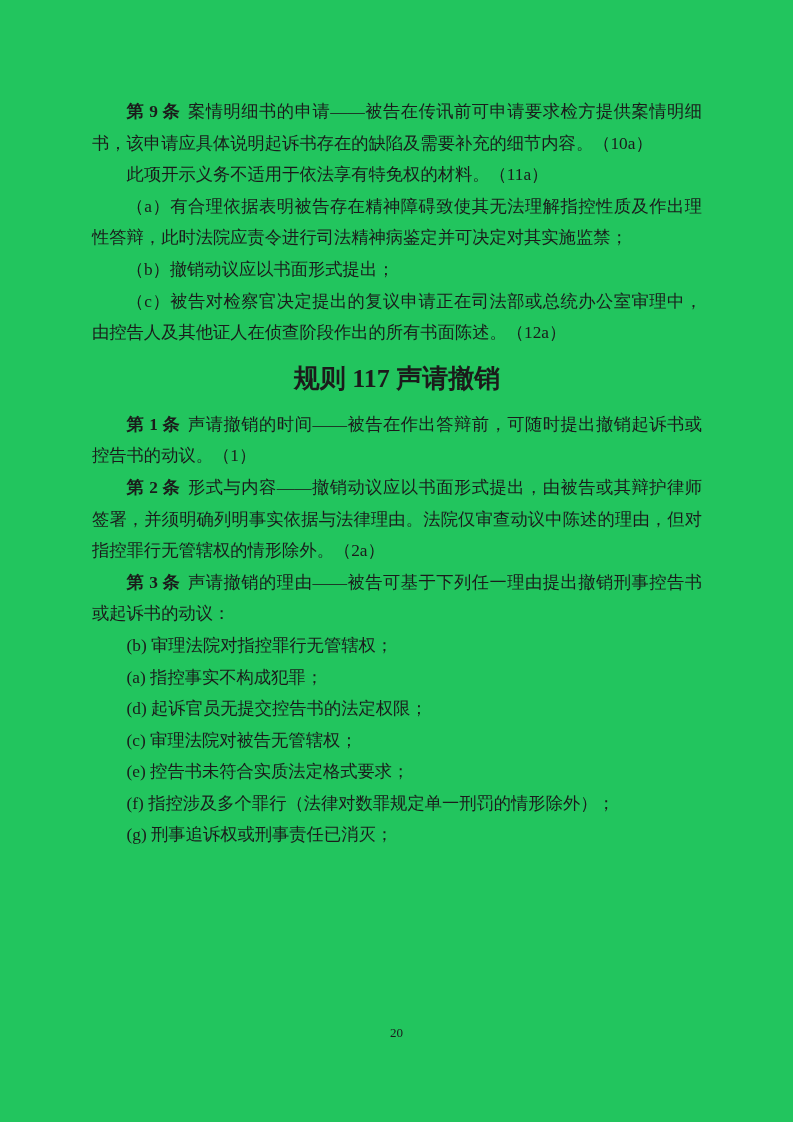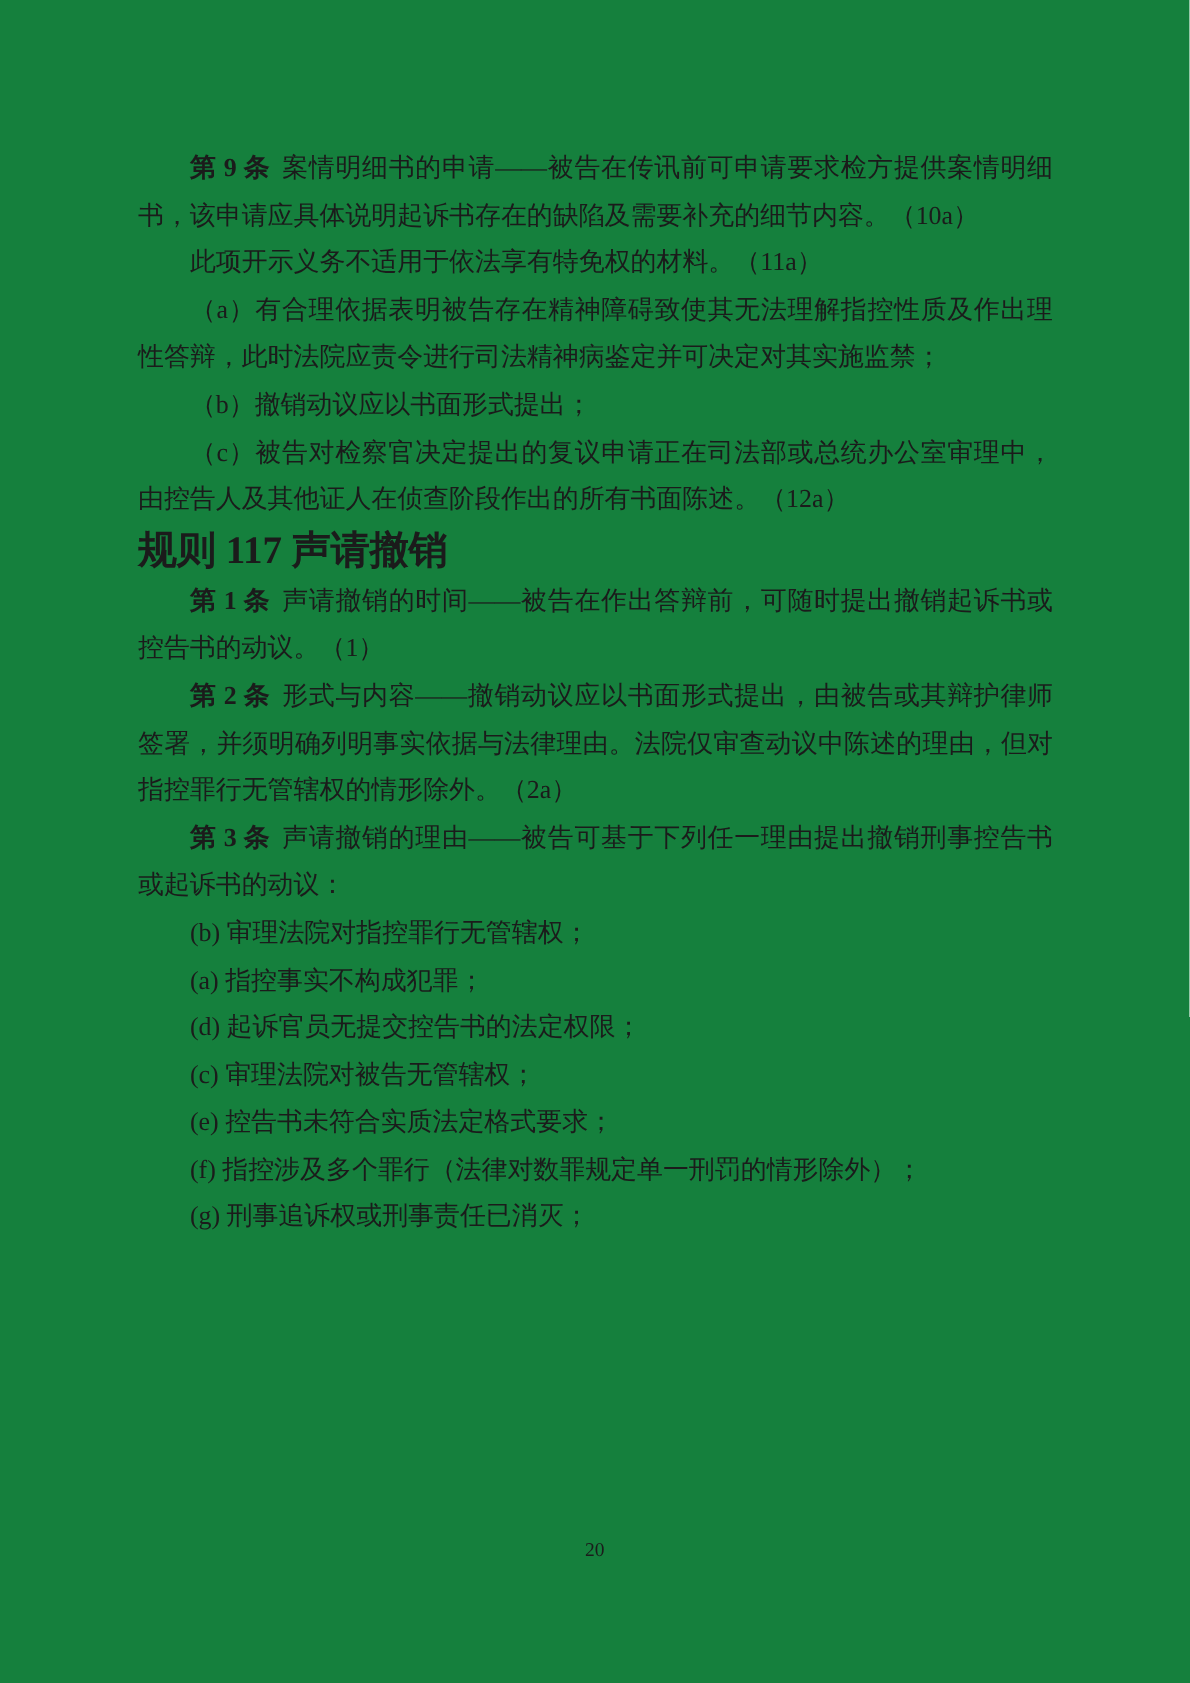--- a/index.html
+++ b/index.html
@@ -1,19 +1,19 @@
 <!DOCTYPE html>
 <html><head>
 <meta charset="utf-8">
 <style>
   html,body{margin:0;padding:0;background:#ffffff;}
   .page{
     position:relative;
     width:793px;height:1122px;
-    background:#15803d;
+    background:#22c55e;
     color:#1b1b1b;
     font-family:"Liberation Serif","DejaVu Serif",serif;
     overflow:hidden;
   }
   .content{
     position:absolute;
     left:92px;top:96px;width:610px;
   }
   .para{
     margin:0;
@@ -22,25 +22,25 @@
     text-align:justify;
     text-justify:inter-character;
     text-indent:2em;
     word-break:normal;
   }
   .term{
     font-weight:bold;
     margin-right:0.45em;
   }
   .heading{
-    margin:0;
+    margin:12px;
     font-size:26px;
     line-height:36px;
     font-weight:bold;
-    text-align:left;
+    text-align:center;
     text-indent:0;
   }
   .footer{
     position:absolute;
     top:1022px;left:0;width:100%;
     text-align:center;
     font-size:13px;
     line-height:22px;
   }
 </style>

